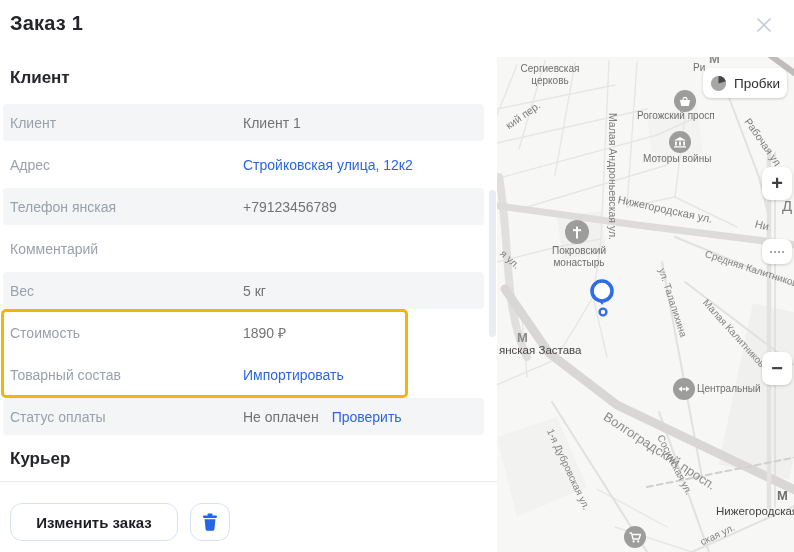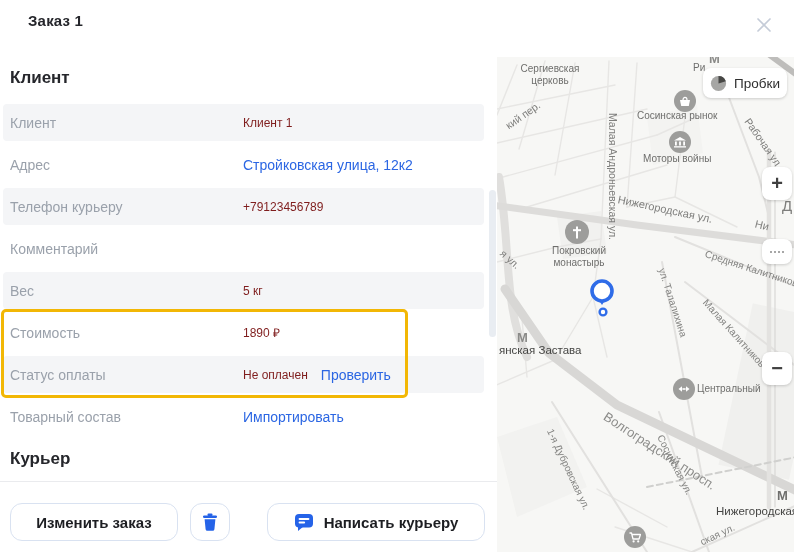--- a/index.html
+++ b/index.html
@@ -5,31 +5,31 @@
   * { box-sizing: border-box; margin: 0; padding: 0; }
   html,body { width:794px; height:552px; }
   body {
     font-family: "Liberation Sans", sans-serif;
     background:#fff; position:relative; overflow:hidden;
     color:#24252a;
   }
 
   
   .panel { position:absolute; left:0; top:0; width:497px; height:552px; background:#fff; }
-  .title { position:absolute; left:28px; top:12px; font-size:15px; font-weight:700; color:#25262b; letter-spacing:.2px; }
+  .title { position:absolute; left:10px; top:12px; font-size:20px; font-weight:700; color:#25262b; letter-spacing:.2px; }
   .close-btn { position:absolute; left:751px; top:12px; width:26px; height:26px; background:none; border:none; cursor:pointer; display:flex; align-items:center; justify-content:center; }
   .section-h { position:absolute; left:10px; font-size:17px; font-weight:700; color:#25262b; }
   .sec-client { top:68px; }
   .sec-courier { top:449px; }
 
   .rows { position:absolute; left:3px; top:104px; width:481px; }
   .row { height:37px; margin-bottom:5px; border-radius:4px; display:flex; align-items:center; padding-left:7px; background:#fff; }
   .row.gray { background:#f4f5f7; }
   .rlabel { width:233px; font-size:14px; color:#9aa1ab; flex:none; }
-  .rvalue { font-size:12px; color:#7f1d1d;text-align:right; }
+  .rvalue { font-size:14px; color:#737373;text-align:right; }
   .rlink { font-size:14px; color:#2b66e3; cursor:pointer; text-decoration:none; }
   .gap12 { display:inline-block; width:13px; }
 
   .highlight-box { position:absolute; left:1px; top:309px; width:407px; height:89px;
     border:3px solid #f2b705; border-radius:5px; pointer-events:none; }
 
   .scroll-thumb { position:absolute; left:489px; top:190px; width:7px; height:147px; border-radius:4px; background:#e9edf2; }
 
   .divider { position:absolute; left:0; top:481px; width:497px; height:1px; background:#eaebee; }
 
@@ -82,44 +82,44 @@
   <div class="rows">
     <div class="row gray">
       <span class="rlabel">Клиент</span>
       <span class="rvalue">Клиент 1</span>
     </div>
     <div class="row">
       <span class="rlabel">Адрес</span>
       <a class="rlink">Стройковская улица, 12к2</a>
     </div>
     <div class="row gray">
-      <span class="rlabel">Телефон курьеру</span>
+      <span class="rlabel">Телефон янская</span>
       <span class="rvalue">+79123456789</span>
     </div>
     <div class="row">
       <span class="rlabel">Комментарий</span>
       <span class="rvalue"></span>
     </div>
     <div class="row gray">
       <span class="rlabel">Вес</span>
       <span class="rvalue">5 кг</span>
     </div>
     <div class="row">
       <span class="rlabel">Стоимость</span>
       <span class="rvalue">1890 ₽</span>
+    </div>
+    <div class="row">
+      <span class="rlabel">Товарный состав</span>
+      <a class="rlink">Импортировать</a>
     </div>
     <div class="row gray">
       <span class="rlabel">Статус оплаты</span>
       <span class="rvalue">Не оплачен</span>
       <span class="gap12"></span>
       <a class="rlink">Проверить</a>
-    </div>
-    <div class="row">
-      <span class="rlabel">Товарный состав</span>
-      <a class="rlink">Импортировать</a>
     </div>
   </div>
 
   <div class="highlight-box"></div>
 
   <div class="scroll-thumb"></div>
 
   <div class="section-h sec-courier">Курьер</div>
   <div class="divider"></div>
 
@@ -130,31 +130,20 @@
     <button class="btn btn-trash">
       <span style="display:flex;">
         <svg width="16" height="18" viewBox="0 0 16 18">
             <g fill="#2563e8">
           <rect x="5.5" y="0.5" width="5" height="2.6" rx="1"></rect>
           <rect x="1" y="2.4" width="14" height="2.6" rx="1.2"></rect>
           <path d="M2.6,6.3 h10.8 l-1,10 a1.7,1.7 0 0 1 -1.7,1.5 h-5.4 a1.7,1.7 0 0 1 -1.7,-1.5 Z"></path>
         </g>
           </svg>
       </span>
-    </button>
-    <button class="btn btn-msg">
-      <span style="display:flex;">
-        <svg width="20" height="20" viewBox="0 0 20 20">
-          <rect x="1" y="2" width="18" height="13.5" rx="4" fill="#2563e8"></rect>
-          <path d="M4,14 L4,19 L10,14 Z" fill="#2563e8"></path>
-          <rect x="4.6" y="6" width="10.8" height="1.9" rx="0.95" fill="#fff"></rect>
-          <rect x="4.6" y="9.6" width="6.5" height="1.9" rx="0.95" fill="#fff"></rect>
-        </svg>
-      </span>
-      <span>Написать курьеру</span>
     </button>
   </div>
 </div>
 
 <button class="close-btn">
   <svg width="16" height="16" viewBox="0 0 16 16">
     <path d="M2,2 L14,14 M14,2 L2,14" stroke="#c5ccd8" stroke-width="1.7" stroke-linecap="round"></path>
   </svg>
 </button>
 
@@ -222,21 +211,21 @@
   <div class="mlabel street-sm" style="left:206px; top:206px; transform:rotate(18deg);">Средняя Калитников</div>
   <div class="mlabel street-sm" style="left:212px; top:240px; transform:rotate(48deg); transform-origin:0 0;">Малая Калитников</div>
   <div class="mlabel street-sm" style="left:140px; top:240px; transform:rotate(72deg); transform-origin:center;">ул. Талалихина</div>
   <div class="mlabel poi-dark" style="left:2px; top:287px;">янская Застава</div>
   <div class="mlabel avenue" style="left:112px; top:352px; transform:rotate(33deg); transform-origin:0 0;">Волгоградский просп.</div>
   <div class="mlabel poi" style="left:200px; top:326px; white-space:nowrap;">Центральный</div>
   <div class="mlabel street-sm" style="left:58px; top:370px; transform:rotate(65deg); transform-origin:0 0;">1-я Дубровская ул.</div>
   <div class="mlabel street-sm" style="left:168px; top:376px; transform:rotate(63deg); transform-origin:0 0;">Сосинская ул.</div>
   <div class="mlabel street-sm" style="left:202px; top:472px; transform:rotate(-25deg);">ская ул.</div>
   <div class="mlabel poi-dark" style="left:219px; top:448px;">Нижегородская</div>
-  <div class="mlabel poi" style="left:140px; top:53px; white-space:nowrap;">Сосинская рынок</div>
+  <div class="mlabel poi" style="left:140px; top:53px; white-space:nowrap;">Рогожский просп</div>
   <div class="mlabel poi" style="left:146px; top:96px; white-space:nowrap;">Моторы войны</div>
   <div class="mlabel poi" style="left:196px; top:5px;">Ри</div>
 
   <div class="mlabel metro" style="left:212px; top:-6px;">М</div>
   <div class="mlabel metro" style="left:20px; top:273px;">М</div>
   <div class="mlabel metro" style="left:280px; top:431px; color:#6f6f6d;">М</div>
 
   <div class="micon" style="left:177px; top:33px;">
     <svg width="12" height="11" viewBox="0 0 12 11">
       <path d="M1,4 h10 l-1.2,6 h-7.6 Z" fill="#fff"></path>

